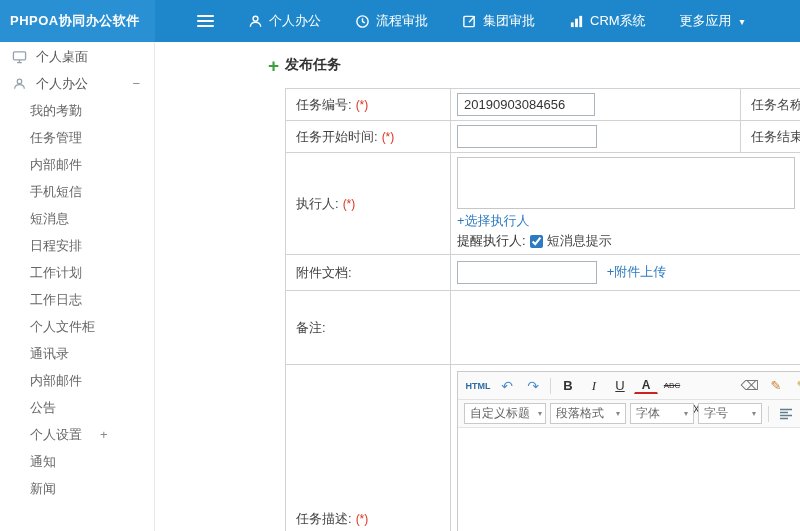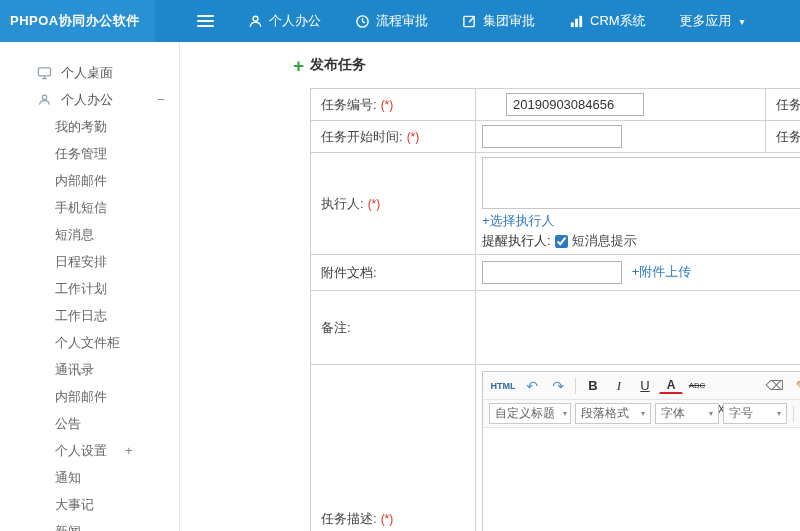--- a/index.html
+++ b/index.html
@@ -14,21 +14,21 @@
   .hnav { display:flex; align-items:center; gap:34px; padding-left:42px; }
   .hamburger { display:flex; flex-direction:column; gap:3px; cursor:pointer; }
   .hamburger span { width:17px; height:2px; background:#fff; border-radius:1px; }
   .nav-item { display:flex; align-items:center; gap:6px; color:#fff; font-size:13px; cursor:pointer; }
   .nav-item svg { display:block; }
   .caret { font-size:10px; color:#fff; margin-left:2px; }
 
   
   .content { flex:1; display:flex; overflow:hidden; }
   .sidebar { width:155px; flex:0 0 155px; background:#fff; border-right:1px solid #e8e8e8;
-             padding-top:17px; overflow:hidden;margin-left:25px; }
+             padding-top:1px; overflow:hidden; }
   .side-item { height:27px; display:flex; align-items:center; padding:0 14px 0 12px;
                font-size:13px; color:#555; cursor:pointer; }
   .side-item .si-icon { width:16px; margin-right:8px; display:flex; color:#93a3ae; }
   .side-item.sub { padding-left:30px; color:#666; }
   .toggle { margin-left:auto; color:#888; font-size:13px; }
   .toggle.inline { margin-left:18px; }
 
   .main { flex:1; overflow:hidden; padding:10px 0 0 113px; background:#fff; }
   .page-title { display:flex; align-items:center; gap:6px; height:26px; }
   .plus-icon { color:#3ba13f; font-size:19px; font-weight:bold; line-height:1; }
@@ -195,23 +195,20 @@
           <span>公告</span>
         </div>
       <div class="side-item sub">
         <span>个人设置</span>
         <span class="toggle inline">+</span>
       </div>
       <div class="side-item sub">
           <span>通知</span>
         </div>
       <div class="side-item sub">
-          <span>大事记</span>
-        </div>
-      <div class="side-item sub">
           <span>新闻</span>
         </div>
     </div>
 
     <div class="main">
       <div class="page-title">
         <span class="plus-icon">+</span>
         <h1>发布任务</h1>
       </div>
 
@@ -221,21 +218,21 @@
             <col style="width:290px">
             <col style="width:120px">
           </colgroup>
 
         <tbody>
             <tr style="height:30px">
           <td class="lbl">
             <span>任务编号:</span><span class="req">(*)</span>
           </td>
           <td class="inp">
-            <input type="text" style="width: 138px; margin-left: 24px;" value="20190903084656">
+            <input type="text" style="width: 138px;" value="20190903084656">
           </td>
           <td class="lbl">
             <span>任务名称:</span>
           </td>
 
         </tr>
 
         <tr style="height:32px">
           <td class="lbl">
             <span>任务开始时间:</span><span class="req">(*)</span>

